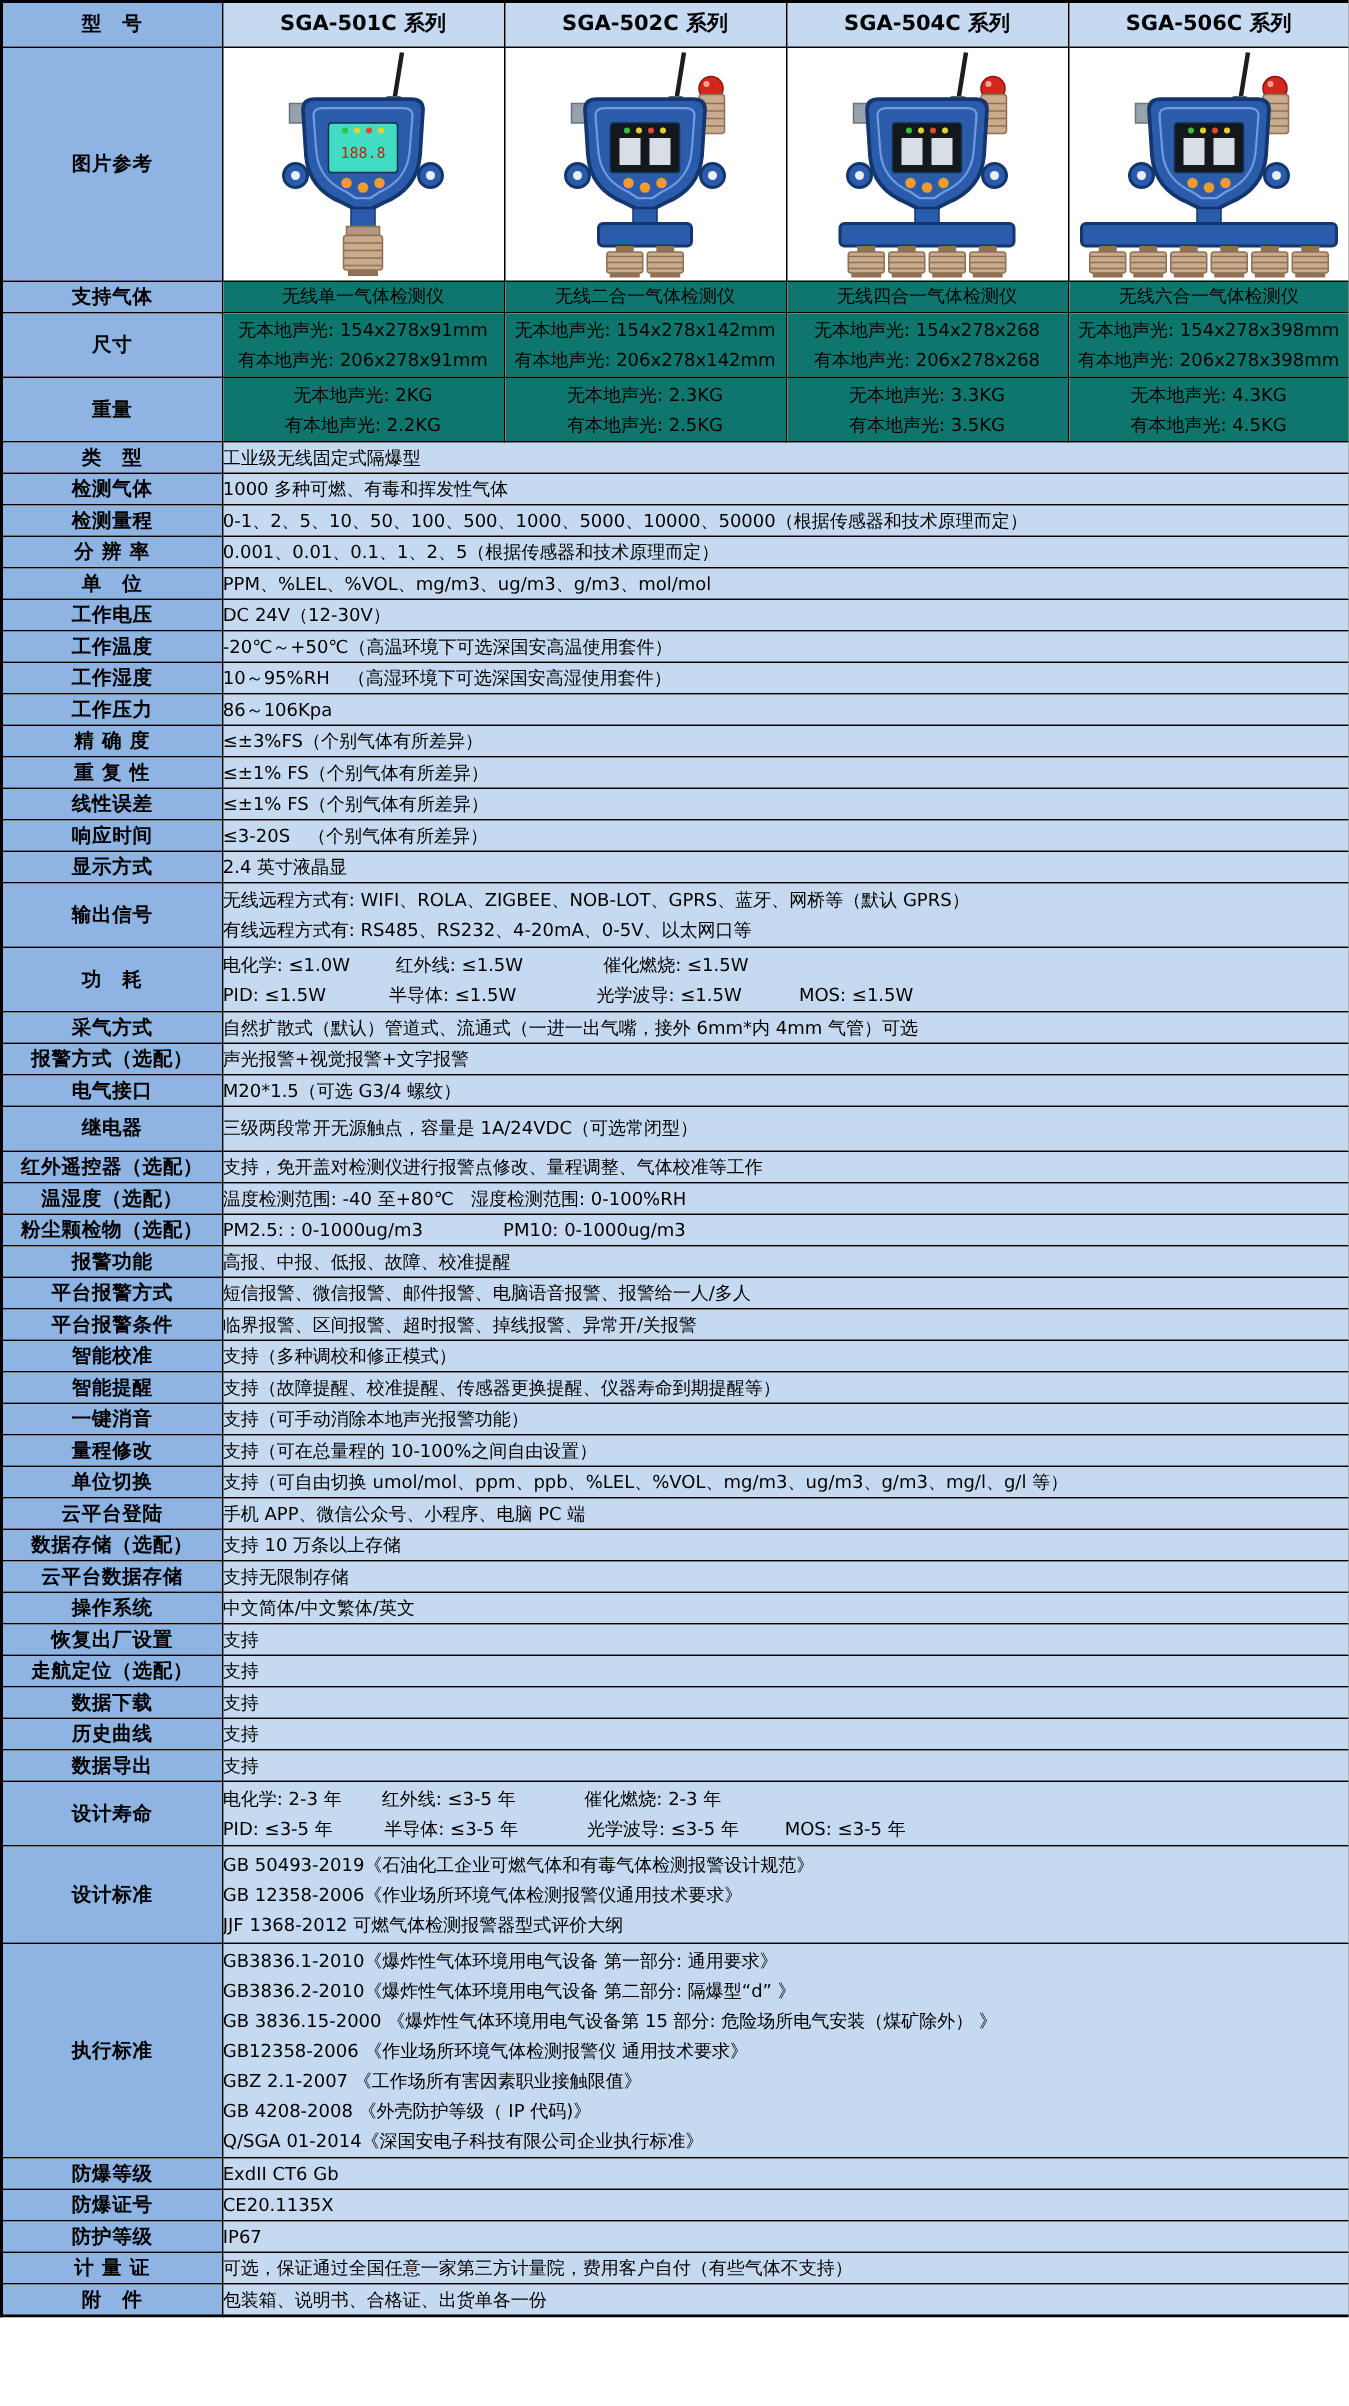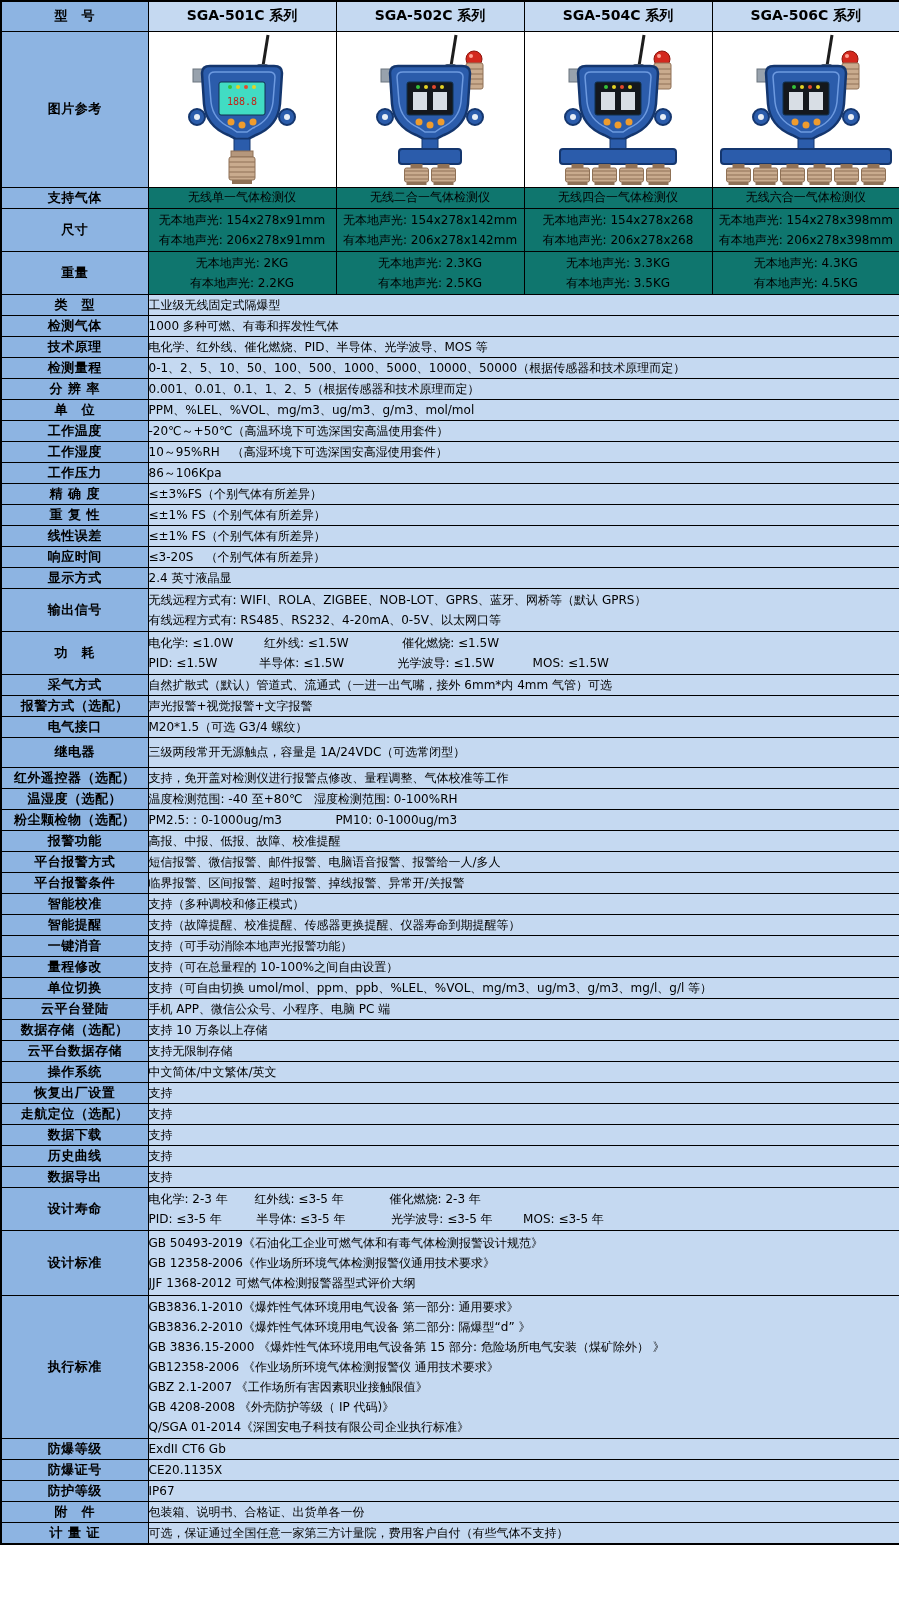--- a/index.html
+++ b/index.html
@@ -288,41 +288,41 @@
           <div class="line">工业级无线固定式隔爆型</div>
         </td>
       </tr>
       <tr style="height: 21px;">
         <td class="lbl">检测气体</td>
         <td class="val" colspan="4">
           <div class="line">1000 多种可燃、有毒和挥发性气体</div>
         </td>
       </tr>
       <tr style="height: 21px;">
-        <td class="lbl">技术原理</td>
-        <td class="val" colspan="4">
-          <div class="line">电化学、红外线、催化燃烧、PID、半导体、光学波导、MOS 等</div>
-        </td>
-      </tr>
-      <tr style="height: 21px;">
         <td class="lbl">检测量程</td>
         <td class="val" colspan="4">
           <div class="line">0-1、2、5、10、50、100、500、1000、5000、10000、50000（根据传感器和技术原理而定）</div>
         </td>
       </tr>
       <tr style="height: 21px;">
         <td class="lbl">分 辨 率</td>
         <td class="val" colspan="4">
           <div class="line">0.001、0.01、0.1、1、2、5（根据传感器和技术原理而定）</div>
         </td>
       </tr>
       <tr style="height: 21px;">
         <td class="lbl">单　位</td>
         <td class="val" colspan="4">
           <div class="line">PPM、%LEL、%VOL、mg/m3、ug/m3、g/m3、mol/mol</div>
+        </td>
+      </tr>
+      <tr style="height: 21px;">
+        <td class="lbl">工作电压</td>
+        <td class="val" colspan="4">
+          <div class="line">DC 24V（12-30V）</div>
         </td>
       </tr>
       <tr style="height: 21px;">
         <td class="lbl">工作温度</td>
         <td class="val" colspan="4">
           <div class="line">-20℃～+50℃（高温环境下可选深国安高温使用套件）</div>
         </td>
       </tr>
       <tr style="height: 21px;">
         <td class="lbl">工作湿度</td>
@@ -563,25 +563,25 @@
           <div class="line">CE20.1135X</div>
         </td>
       </tr>
       <tr style="height: 21px;">
         <td class="lbl">防护等级</td>
         <td class="val" colspan="4">
           <div class="line">IP67</div>
         </td>
       </tr>
       <tr style="height: 21px;">
+        <td class="lbl">计 量 证</td>
+        <td class="val" colspan="4">
+          <div class="line">可选，保证通过全国任意一家第三方计量院，费用客户自付（有些气体不支持）</div>
+        </td>
+      </tr>
+      <tr style="height: 21px;">
         <td class="lbl">附　件</td>
         <td class="val" colspan="4">
           <div class="line">包装箱、说明书、合格证、出货单各一份</div>
-        </td>
-      </tr>
-      <tr style="height: 21px;">
-        <td class="lbl">计 量 证</td>
-        <td class="val" colspan="4">
-          <div class="line">可选，保证通过全国任意一家第三方计量院，费用客户自付（有些气体不支持）</div>
         </td>
       </tr>
     </tbody>
 </table>
 
 </body></html>

